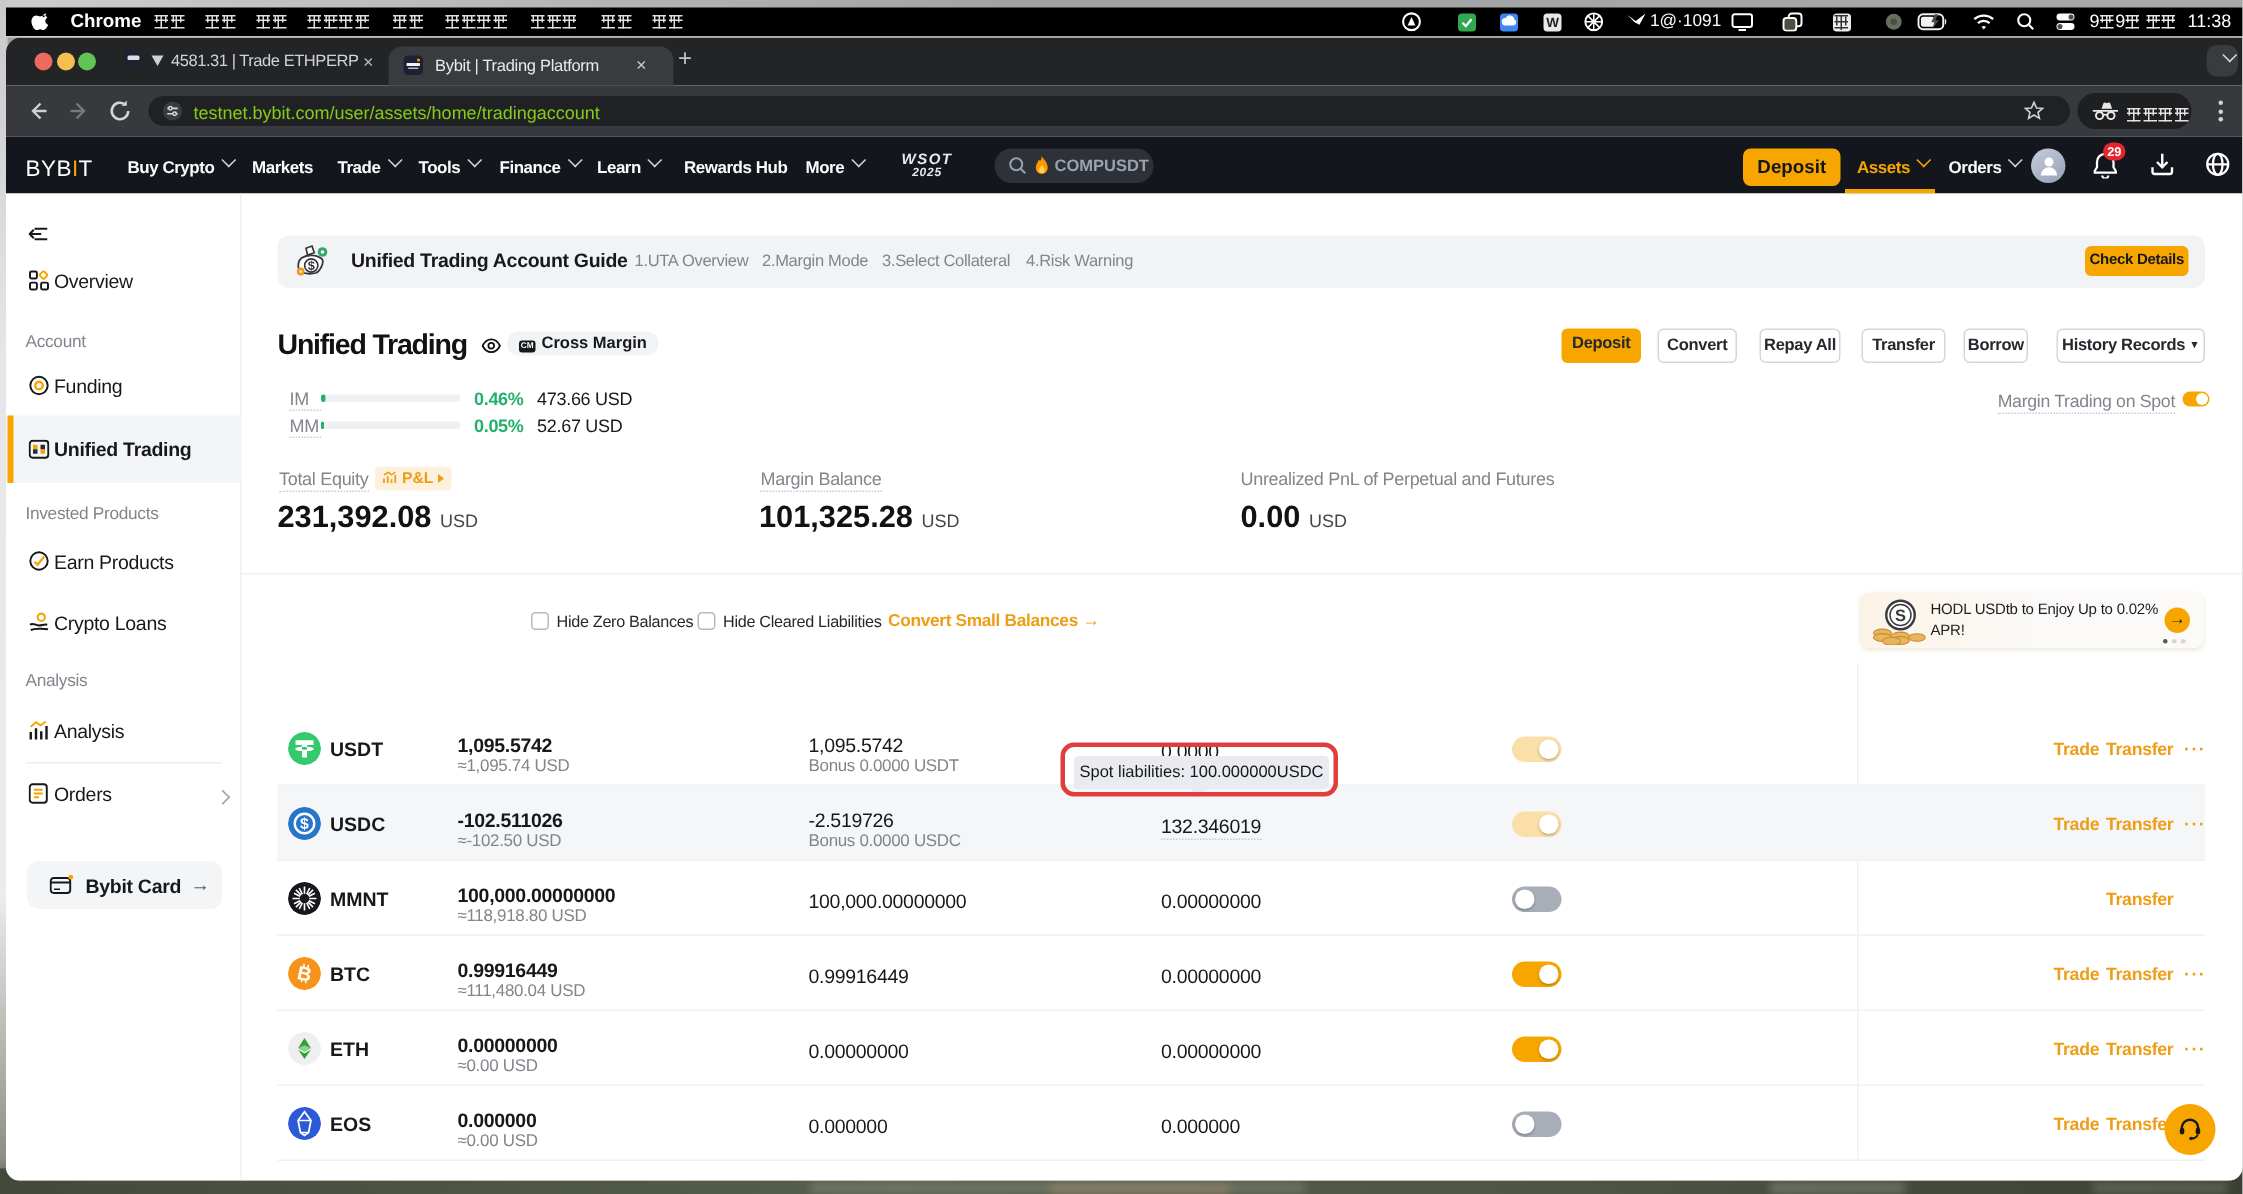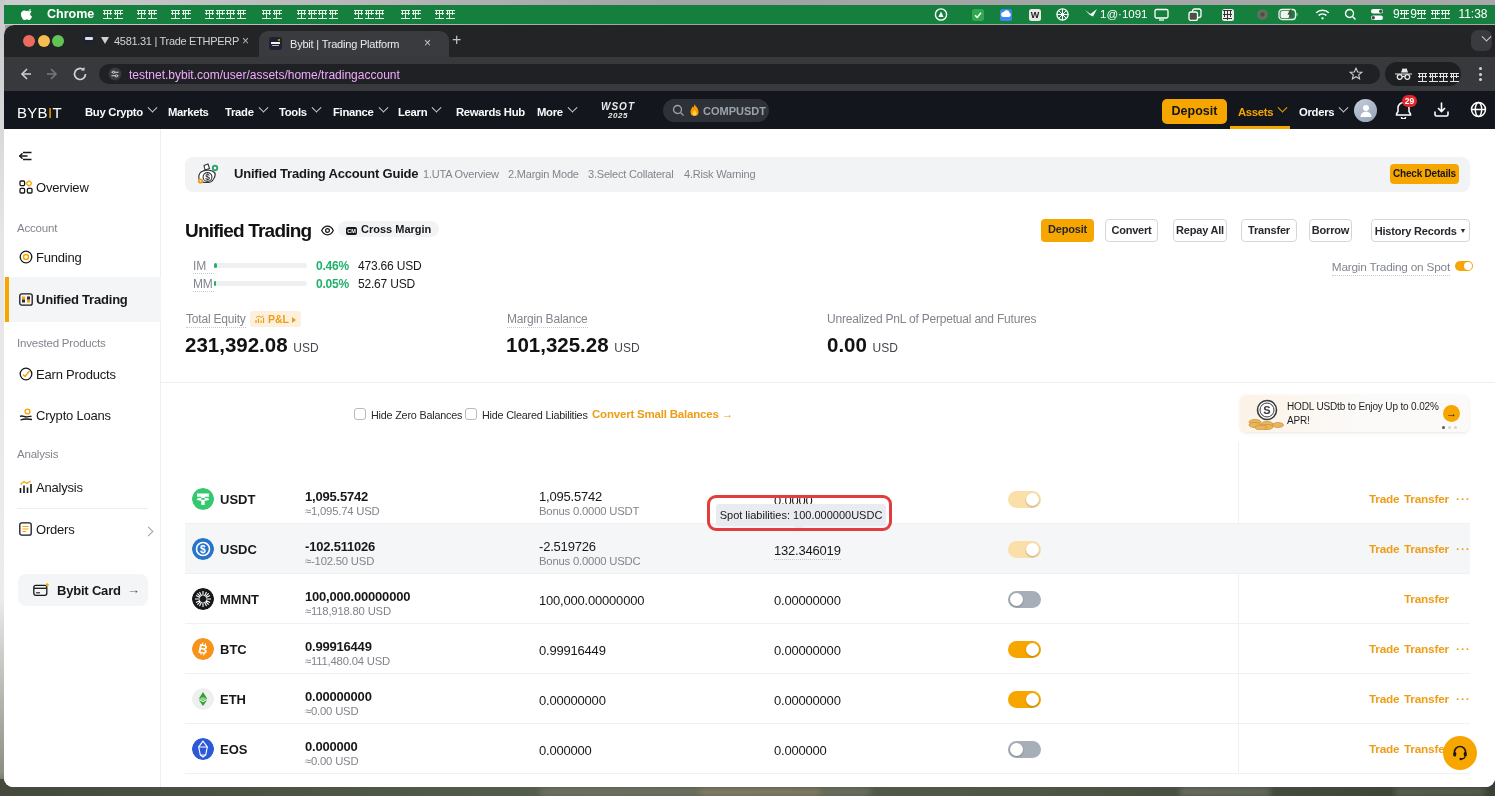--- a/index.html
+++ b/index.html
@@ -1,37 +1,37 @@
 <!DOCTYPE html>
 <html><head><meta charset="utf-8">
 <style>
 *{margin:0;padding:0;box-sizing:border-box}
 html,body{width:1495px;height:796px;overflow:hidden}
 body{font-family:"Liberation Sans",sans-serif;position:relative;background:#9fa0a2}
 .abs{position:absolute}
 #wallL{left:0;top:0;width:5px;height:796px;background:linear-gradient(#c9c9cb,#e6e6e8 30%,#ececec 75%,#8b9083 97%,#49503f)}
 #wallT{left:0;top:0;right:0;height:25px;background:linear-gradient(90deg,#cdcdcf,#a2a3a5 45%,#a8a8aa)}
 #wallB{left:0;top:779px;right:0;height:17px;background:linear-gradient(90deg,#434a3c,#565e4c 40%,#4d5444 72%,#3a4034)}
-#menubar{left:4px;top:5px;right:0;height:19px;background:#15803d;color:#fff;font-size:12px}
+#menubar{left:4px;top:5px;right:0;height:19px;background:#000000;color:#fff;font-size:12px}
 #menubar .it{position:absolute;top:3px;height:13px;line-height:13px}
 .zh{display:inline-block;width:9px;height:9.5px;margin-right:1.5px;vertical-align:-1px;opacity:.88;background:
  linear-gradient(#fff,#fff) 50% 0/1.2px 100% no-repeat,
  linear-gradient(#fff,#fff) 0 0/100% 1.2px no-repeat,
  linear-gradient(#fff,#fff) 0 45%/100% 1.2px no-repeat,
  linear-gradient(#fff,#fff) 0 100%/100% 1.2px no-repeat,
  linear-gradient(#fff,#fff) 15% 20%/1.2px 60% no-repeat,
  linear-gradient(#fff,#fff) 85% 20%/1.2px 60% no-repeat}
 .zhd{opacity:.9}
 #window{left:4px;top:25px;width:1491px;height:762px;background:#fff;border-radius:10px 0 9px 9px;overflow:hidden}
 #tabbar{position:absolute;left:0;top:0;width:100%;height:32px;background:#232426}
 .tl{position:absolute;top:10px;width:12px;height:12px;border-radius:50%}
 #tabbar .tabtxt{color:#d2d3d4;font-size:11.5px}
 #activetab{position:absolute;left:255px;top:6px;width:190px;height:26px;background:#3a3b3e;border-radius:9px 9px 0 0;color:#e9eaeb;font-size:11.5px}
 #toolbar{position:absolute;left:0;top:32px;width:100%;height:34px;background:#38393c}
-#urlpill{position:absolute;left:95px;top:7px;width:1281px;height:20px;border-radius:10px;background:#202124;color:#f0abfc;font-size:12px}
+#urlpill{position:absolute;left:95px;top:7px;width:1281px;height:20px;border-radius:10px;background:#202124;color:#84cc16;font-size:12px}
 #incog{position:absolute;right:34px;top:4.5px;width:76px;height:24px;border-radius:12px;background:#1e1f21;color:#e8e8e9}
 #navbar{position:absolute;left:0;top:66px;width:100%;height:38px;background:#13161c;color:#fff}
 .nl{position:absolute;top:15px;font-size:11.3px;font-weight:700;color:#fbfbfb;white-space:nowrap;letter-spacing:-.3px}
 .chev{display:inline-block;width:7px;height:7px;border-right:1.6px solid #cfd3d8;border-bottom:1.6px solid #cfd3d8;transform:rotate(45deg) translate(-2px,-2px);margin-left:6px;vertical-align:2px}
 #pagebody{position:absolute;left:0;top:104px;width:100%;height:658px;background:#fff}
 #sidebar{position:absolute;left:0;top:0;width:157px;height:100%;border-right:1px solid #efefef;font-size:13px;color:#17181a;letter-spacing:-.2px}
 #main{position:absolute;left:157px;top:0;width:1334px;height:100%}
 .gray{color:#81858c}
 .dotted{border-bottom:1px dotted #c6cad1;padding-bottom:1px}
 .b{font-weight:700}

